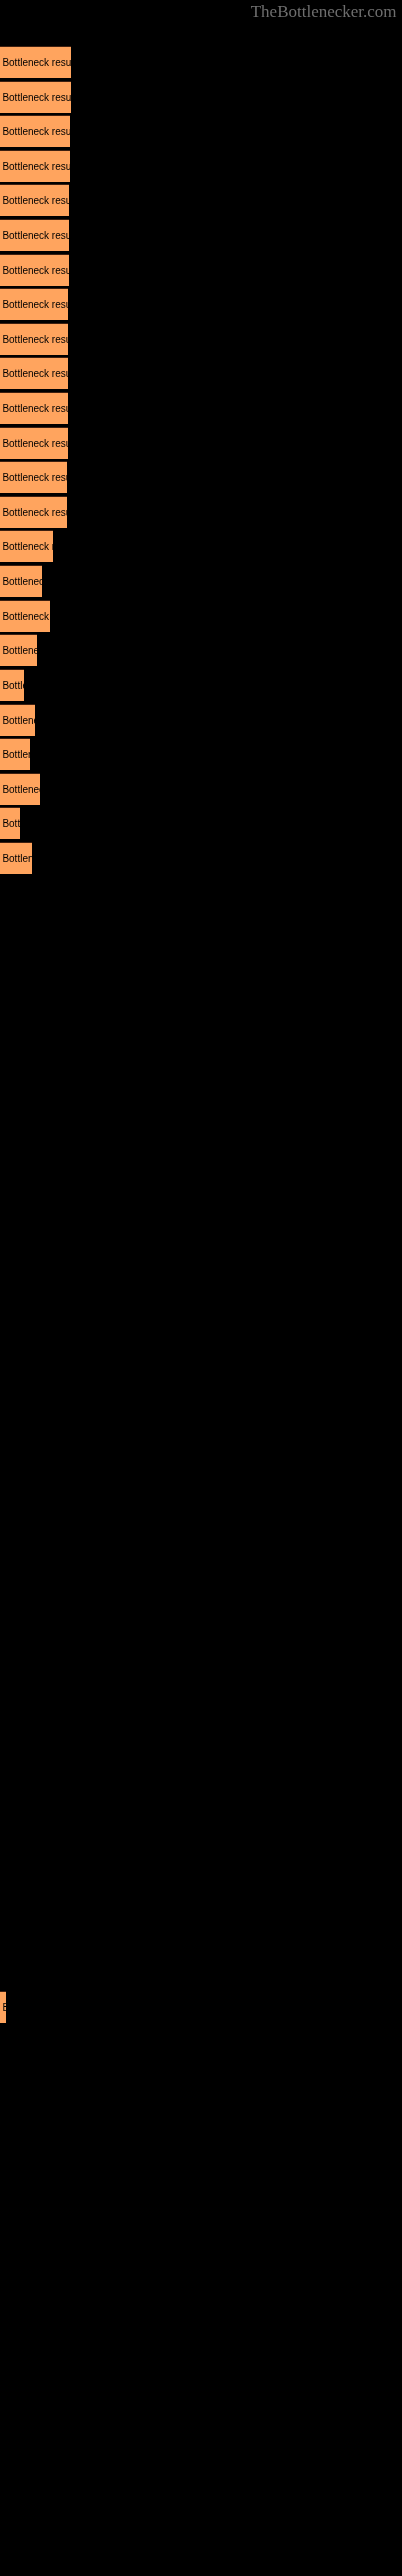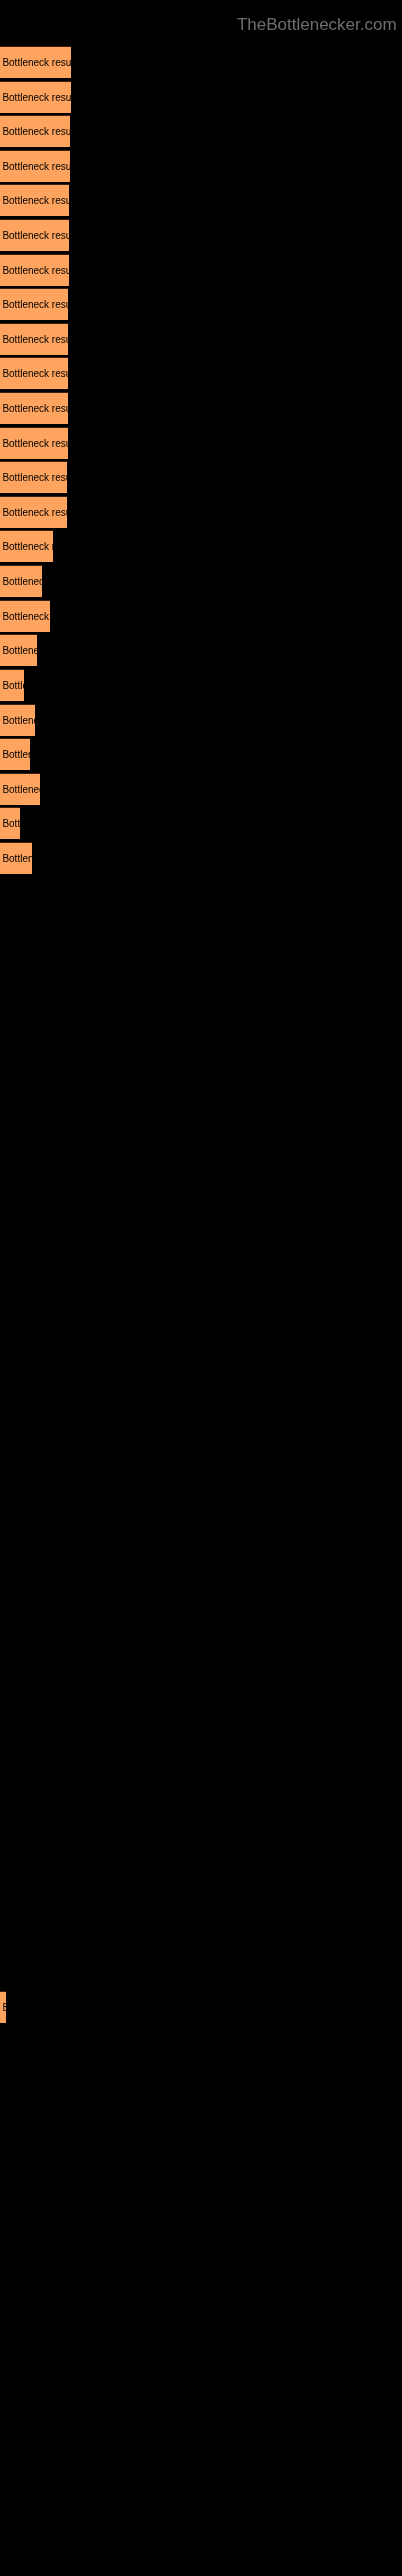--- a/index.html
+++ b/index.html
@@ -11,22 +11,22 @@
     position: relative;
     width: 403px;
     height: 2576px;
     background: #000000;
     overflow: hidden;
     font-family: "Liberation Sans", sans-serif;
   }
   #watermark-title {
     position: absolute;
     right: 6.4px;
-    top: 14px;
-    font-family: Liberation Sans, sans-serif;
+    top: 1px;
+    font-family: Liberation Serif, serif;
     font-size: 17px;
     color: #6e6e6e;
     letter-spacing: 0px;
     white-space: nowrap;
     line-height: 21px;
   }
   #bars-layer {
     position: absolute;
     left: 0;
     top: 0;

